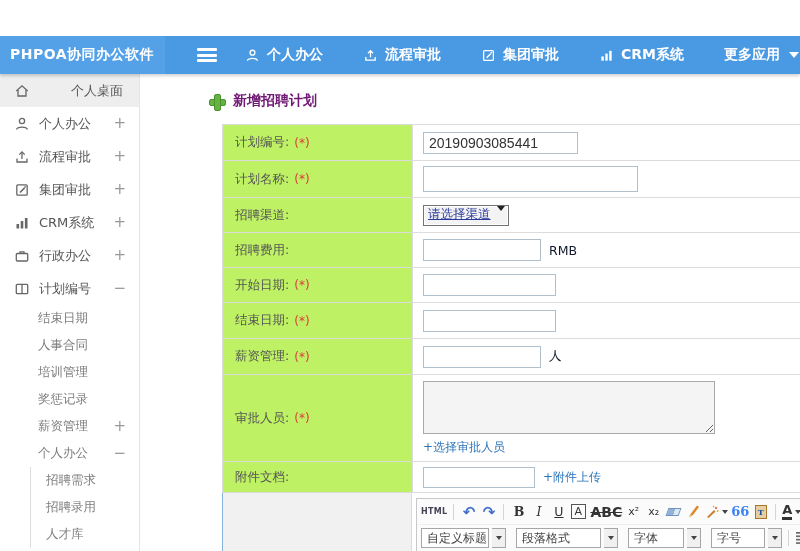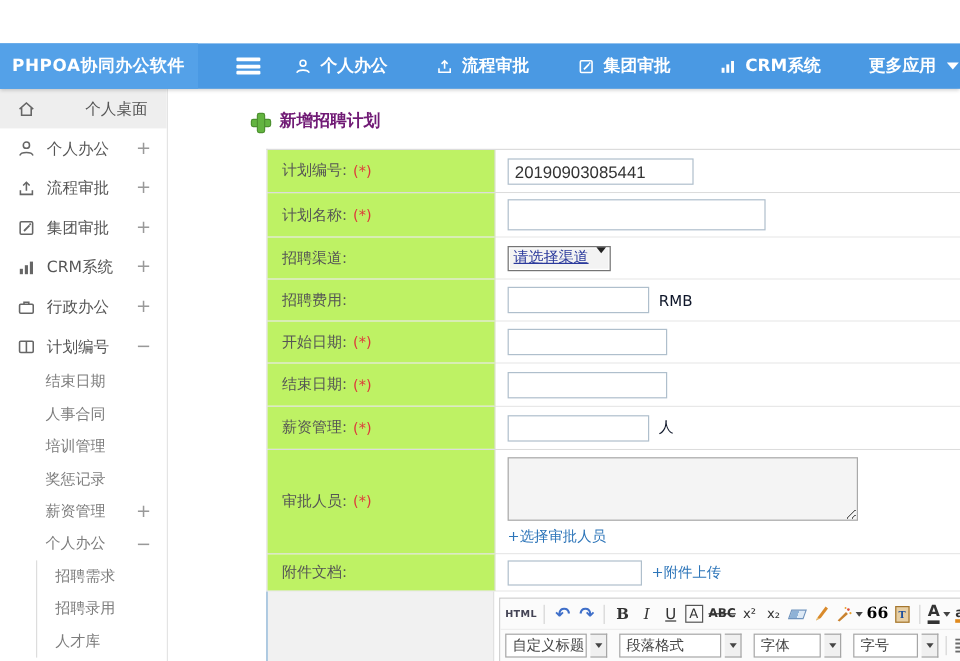--- a/index.html
+++ b/index.html
@@ -91,25 +91,25 @@
   .tb-row1 { border-bottom:1px solid #eee; }
   .tbtn { min-width:17px; height:19px; display:flex; align-items:center; justify-content:center;
           font-size:12.5px; color:#333; cursor:pointer; }
   .tsep { width:1px; height:16px; background:#d5d5d5; margin:0 3px; flex:none; }
   .b-html { font-size:8px; font-weight:bold; color:#445; letter-spacing:.3px; }
   .b-undo,.b-redo { color:#3f6fc9; font-weight:bold; font-size:15px; }
   .b-bold { font-weight:bold; font-family:"DejaVu Serif",serif; }
   .b-italic { font-style:italic; font-family:"DejaVu Serif",serif; }
   .b-under { text-decoration:underline; }
   .b-fontbox { border:1px solid #555; font-size:11px; padding:0 2px; height:15px; min-width:15px; }
-  .b-strike { text-decoration:line-through; font-size:10px; font-weight:bold; }
+  .b-strike { text-decoration:line-through; font-size:14px; font-weight:bold; }
   .b-supsub { font-size:11px; }
   .b-eraser { width:13px; height:8px; transform:skewX(-20deg);
               background:linear-gradient(90deg,#8fb2d6 55%,#dde9f5 55%); border:1px solid #6f93bd; }
-  .b-quote { font-family:"DejaVu Serif",serif; font-weight:bold; font-size:13px; color:#000000; }
+  .b-quote { font-family:"DejaVu Serif",serif; font-weight:bold; font-size:13px; color:#3b82f6; }
   .b-paste { width:12px; height:14px; background:#e7cfa4; border:1px solid #a5762d;
              display:flex; align-items:center; justify-content:center; }
   .b-paste span { font-size:8px; font-weight:bold; color:#1d4e9c; font-family:"DejaVu Serif",serif; }
   .b-fore { font-size:13px; font-weight:bold; border-bottom:3px solid #333; line-height:1; padding-bottom:1px; }
   .b-high { font-size:11px; font-weight:bold; color:#333; border-bottom:3px solid #e08a1e; line-height:1; }
   .mini-caret { width:0; height:0; border-left:3.5px solid transparent; border-right:3.5px solid transparent;
                 border-top:4px solid #444; margin-left:3px; }
   .combo { height:20px; border:1px solid #a6a6a6; background:#fff; display:flex; align-items:center;
            padding:0 5px; font-size:12px; color:#444; white-space:nowrap; overflow:hidden; }
   .combo-arrow { width:14px; height:20px; border:1px solid #a6a6a6; border-left:none; background:#f0f0f0;

